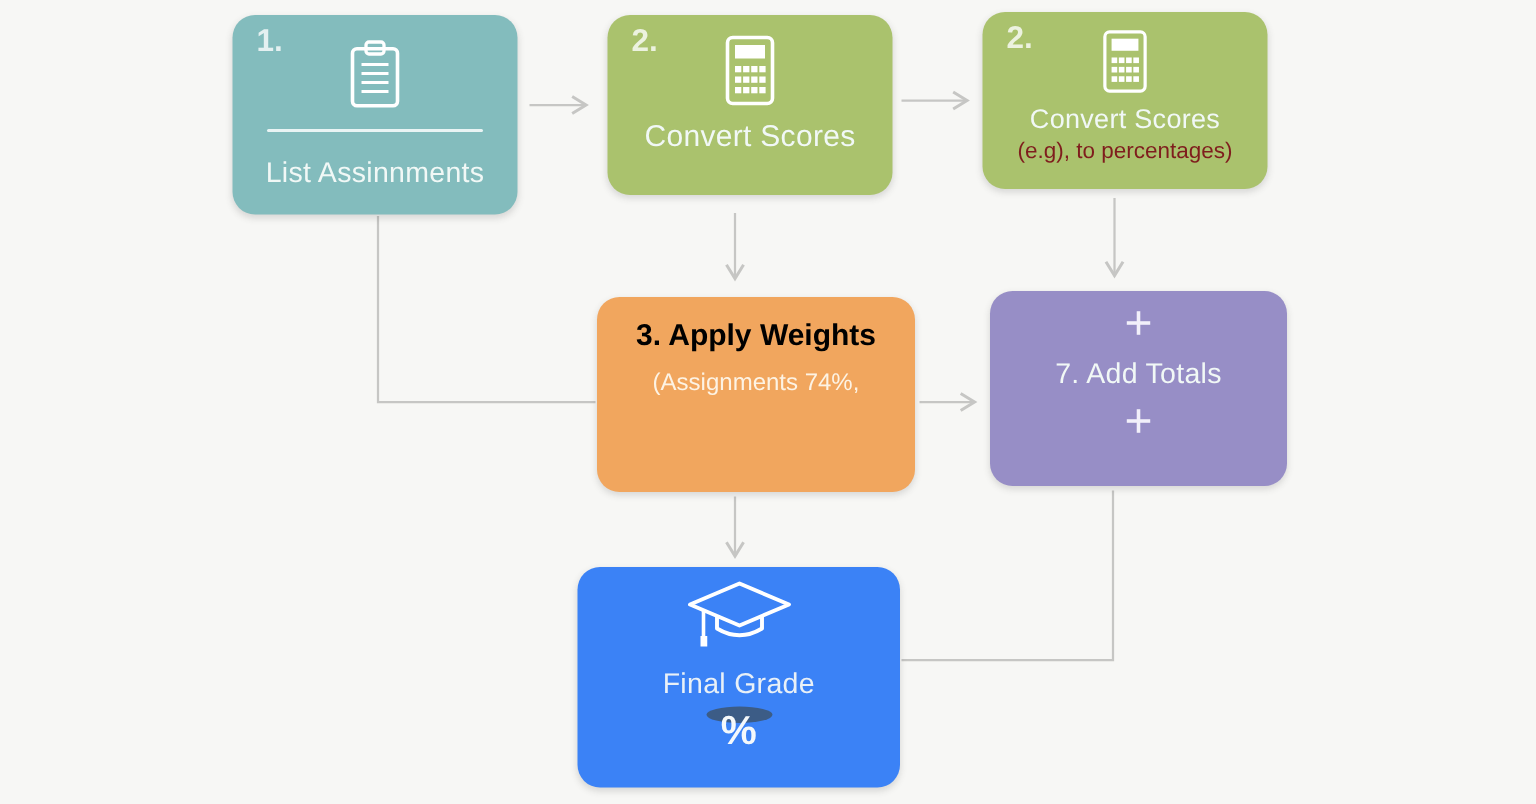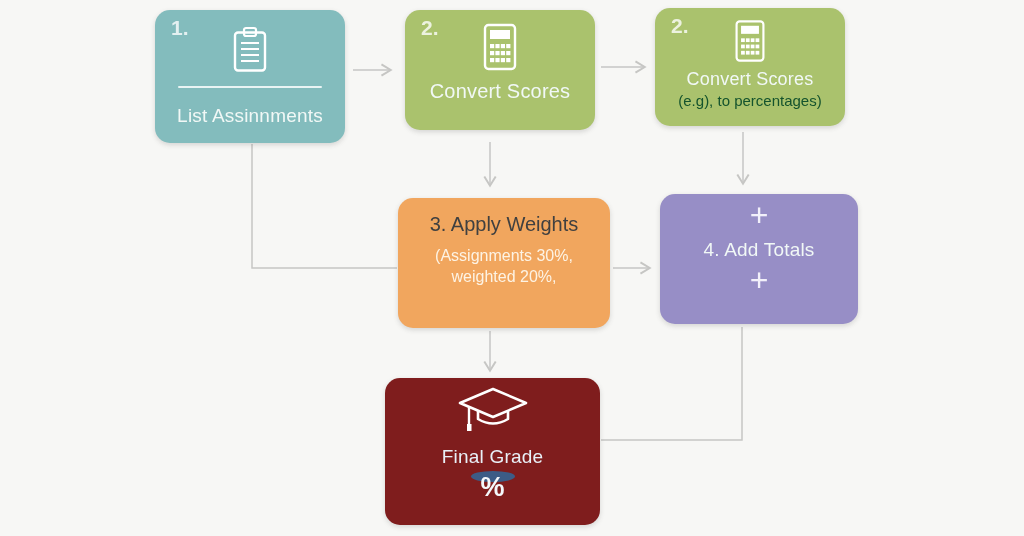--- a/index.html
+++ b/index.html
@@ -17,42 +17,42 @@
     color:#f4fafa;text-align:center;
     display:flex;flex-direction:column;align-items:center;
   }
   .stepnum{
     position:absolute;left:16px;top:6px;
     font-size:21px;font-weight:bold;color:rgba(255,255,255,0.78);
   }
   .icon{display:block;line-height:0;}
   .icon svg{display:block;}
   .nlabel{font-size:19px;letter-spacing:0.2px;color:#f1f8f6;}
-  .nsub{font-size:15px;color:#14532d;}
+  .nsub{font-size:15px;color:#7f1d1d;}
 
   
   .n-list{left:155px;top:10px;width:190px;height:133px;}
   .n-list .icon{margin-top:16px;}
   .n-list .divider{width:144px;height:2px;background:#e9f4f4;margin-top:12px;border-radius:1px;}
   .n-list .nlabel{margin-top:17px;font-size:19px;}
 
   
   .n-conv{left:405px;top:10px;width:190px;height:120px;}
   .n-conv .icon{margin-top:13px;}
   .n-conv .nlabel{margin-top:9px;font-size:20px;}
 
   
   .n-convp{left:655px;top:8px;width:190px;height:118px;}
   .n-convp .icon{margin-top:11px;}
   .n-convp .nlabel{margin-top:6px;font-size:18px;}
   .n-convp .nsub{margin-top:2px;}
 
   
   .n-weights{left:398px;top:198px;width:212px;height:130px;justify-content:flex-start;}
-  .n-weights .ntitle{margin-top:15px;font-size:20px;font-weight:normal;color:#404040;}
+  .n-weights .ntitle{margin-top:15px;font-size:20px;font-weight:bold;color:#000000;}
   .n-weights .nsub{margin-top:9px;font-size:16px;line-height:21px;color:#fdf3e4;}
 
   
   .n-totals{left:660px;top:194px;width:198px;height:130px;justify-content:flex-start;}
   .n-totals .plus{font-size:32px;font-weight:300;line-height:30px;color:#f2f0fa;}
   .n-totals .plus.top{margin-top:6px;}
   .n-totals .nlabel{margin-top:9px;font-size:19px;}
   .n-totals .plus.bottom{margin-top:4px;}
 
   
@@ -153,32 +153,31 @@
         </g>
       </svg>
     </span>
     <div class="nlabel">Convert Scores</div>
     <div class="nsub">(e.g), to percentages)</div>
   </div>
 
   <div class="node n-weights" style="background-color: rgb(241, 166, 94);">
     <div class="ntitle">3. Apply Weights</div>
     <div class="nsub">
-      <div>(Assignments 30%,</div>
-      <div>weighted 20%,</div>
+      <div>(Assignments 74%,</div>
     </div>
   </div>
 
   <div class="node n-totals" style="background-color: rgb(151, 142, 198);">
     <div class="plus top">+</div>
-    <div class="nlabel">4. Add Totals</div>
+    <div class="nlabel">7. Add Totals</div>
     <div class="plus bottom">+</div>
   </div>
 
-  <div class="node n-final" style="background-color: #7f1d1d; align-items: center;">
+  <div class="node n-final" style="background-color: #3b82f6; align-items: center;">
     <span class="icon">
       <svg width="76" height="50" viewBox="0 0 76 50">
         <polygon points="38,3 71,17 38,31 5,17" fill="none" stroke="#ffffff" stroke-width="2.6" stroke-linejoin="round"></polygon>
         <path d="M23,24 v9 q15,9 30,0 v-9" fill="none" stroke="#ffffff" stroke-width="2.6" stroke-linejoin="round"></path>
         <line x1="14" y1="21" x2="14" y2="38" stroke="#ffffff" stroke-width="2.4"></line>
         <rect x="12" y="38" width="4.5" height="7" fill="#ffffff"></rect>
       </svg>
     </span>
     <div class="nlabel">
       <div>Final Grade</div>

